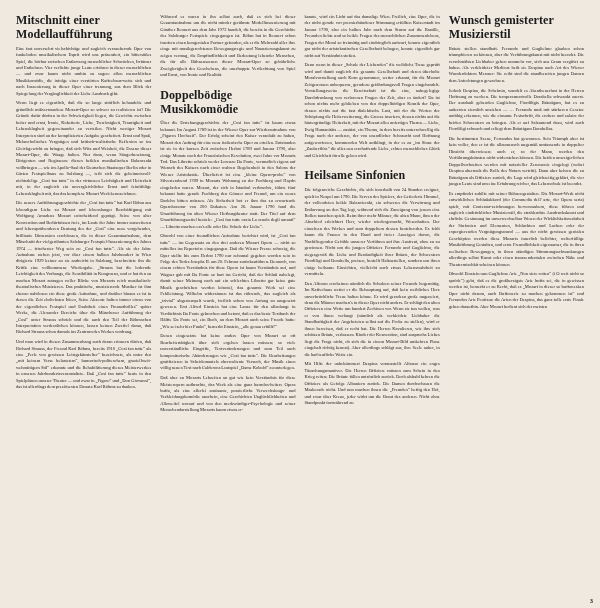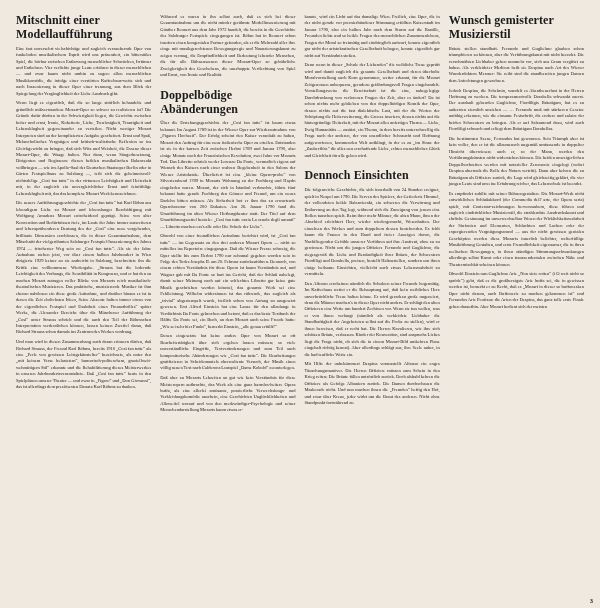--- a/index.html
+++ b/index.html
@@ -73,31 +73,31 @@
     <div class="col">
       <h2 class="section-title">Mitschnitt einer Modellaufführung</h2>
       <p class="body">Eine fast unversehrt vielschichtige und zugleich verzaubernde Oper von funkelnden musikalischem Esprit wird uns präsentiert, ein bittersüßes Spiel, die hörbar zwischen Entlarvung menschlicher Schwächen, Irrtümer und Entbehren. Vier verliebte junge Leute erfahren in dieser menschlichen — und zwar kaum nicht umhin zu sagen: allzu menschlichen Musikkomödie, die infolge einer verstörten Kaffeehaus-wette sich und nach Inszenierung in dieser Oper einer trennung, aus dem Blick der Spiegelung der Vergänglichkeit der Liebe Ausdruck gibt.</p>
       <p class="body">Wenn liegt es eigentlich, daß die so lange sträflich behandelte und gründlich mißverstandene Mozart-Oper so schwer zu realisieren ist? Die Gründe dafür dürften in der Schwierigkeit liegen, die Gewichte zwischen heiter und ernst, Ironie, Koketterie, Liebe, Treulosigkeit, Traurigkeit und Lebensklugheit gegeneinander zu verteilen. Nicht weniger Mozart Interpreten sind an der komplizierten Aufgabe gescheitert. Ernst und Spaß, Melancholisches Vergnügen und kritisch-realistische Reflexion so ins Gleichgewicht zu bringen, daß sich Witz und Weisheit, die Essenz dieser Mozart-Oper, die Waage halten. Nur dann, wenn Sängerbesetzung, Dirigenten und Regisseure diesen heiklen musikalischen Balanceakt vollbringen — wie im Apollo-Saal der Deutschen Staatsoper Berlin oder in Gärten Festspielhaus zu Salzburg —, teilt sich die geheimnisvoll-nichtsdelige „Così fan tutte“ in der virtuosen Leichtigkeit und Heiterkeit mit, in der zugleich ein unvergleichlicher Ernst und feinfühlige Lebensklugheit mit, das das komplexe Mozart Werk kennzeichnen.</p>
       <p class="body">Die neuere Aufführungsgeschichte der „Così fan tutte“ hat Karl Böhm aus lebendigem Liebe zu Mozart und lebenslanger Beschäftigung mit Wolfgang Amadeus Mozart entscheidend geprägt. Seine von alter Konvention und Bedürfnissen freie, im Laufe der Jahre immer ausweiteren und lebensprühenderen Deutung des der „Così“ eine neue vorgehendes, brilliante Dimension erschlossen, die in dieser Gesamtaufnahme, dem Mitschnitt der vielgerühmten Salzburger Festspiel-Inszenierung des Jahres 1974 — frischester Weg sein zu „Così fan tutte“. Als sie der Jahre Aufnahme stehen jetzt, vor über einem halben Jahrhundert in Wien dirigierte 1929 keiner an sie andreicht in Salzburg, beschreitete ihn die Kritik eine vollkommene Wiedergabe. „Strauss hat die lodernde Leichtigkeit des Vorhangs, die Sensibilität in Kongruenz, und er hat den zu machen Mozart zutragen voller Blicke von Mozarts reich musikalisch-theatralisches Musizieren. Das praktische, musizierende Musiker ist ihm ebenso nahtlosen ein diese große Aufnahme, und darüber hinaus es ist in denen die Zeit ehrlichsten Ideen, Seine Akzente halten immer etwas von der eigentlichen Festspiel und Exaktheit eines Finanzthrilles“ später Werke, die Alexander Bereiche über die Münchener Aufführung der „Così“ unter Strauss schrieb und die auch den Teil der Böhmschen Interpretation verdeutlichen können, lassen keinen Zweifel daran, daß Richard Strauss schon damals ins Zentrum des Werkes vordrang.</p>
       <p class="body">Und man wird in diesen Zusammenhang auch daran erinnern dürfen, daß Richard Strauss, der Freund Karl Böhms, bereits 1910 „Così fan tutte“ als eine „Perle von gewissen Leistgekünstelter“ bezeichnete, als unter den „mit keinem Verse belastetem“, humorisch-politeschem, graziellweit-wehmütigem Stil“ erkannte und die Rehabilitierung dieses Meisterwerkes in unseren Jahrhundertsveranstaltete. Daß „Così fan tutte“ heute in den Spielplänen unserer Theater — und zwar in „Figaro“ und „Don Giovanni“, das ist allerdings dem preziösesten Einsatz Karl Böhms zu danken.</p>
     </div>
 
     <div class="col">
       <p class="body">Während es waren in ihn selbst auch, daß es sich bei dieser Gesamtaufnahme um die nicht minder gerühmte Modellinszenierung mit Günther Rennert aus dem Jahr 1972 handelt, die bereits in die Geschichte des Salzburger Festspiele eingegangen ist. Böhm hat in Rennert schon insofern einen kongenialen Partner gefunden, als er die Mehrzahl aller ihre einge mit musikgerechtenen Bewegungsregie und Nuanzierungskunst zu zeigen vermag, die Empfindlichkeit und Bedeutung lebender Menschen, die für alle Bühnenszenen dieser Mozart-Oper so gebührliche Zweiglerigkeit des Geschehens, die unerhoppte Verflechtung von Spiel und Ernst, von Ironie und Realität.</p>
-      <h2 class="section-title spaced">Doppelbödige Abänderungen</h2>
+      <h2 class="section-title spaced">Doppelbödige Musikkomödie</h2>
       <p class="body">Über die Erstehungsgeschichte der „Così fan tutte“ ist kaum etwas bekannt. Im August 1789 ist in der Wiener Oper zur Wiederaufnahme von „Figaros Hochzeit“. Der Erfolg scheint den Kaiser veranlaßt zu haben, Mozart den Auftrag für eine neue italienische Oper zu erteilen. Entstanden ist sie in der kurzen Zeit zwischen Herbst 1789 und Januar 1790, also einige Monate nach der Französischen Revolution, zwei Jahre vor Mozarts Tod. Das Libretto schrieb weder Lorenzo Da Ponte, vermutlich eigens auf Wunsch des Kaisers nach einer wahren Begebenheit in den Salons der Wiener Aristokratie. Überliefert ist eine „kleine Opern-probe“ von Silvesterabend 1789 in Mozarts Wohnung zu der Puchberg und Haydn eingeladen waren. Mozart, der sich in Istanbul verbrachte, führte fünf bekannt hatte gerade Puchberg den Gönner und Freund, um ein neues Darlehn bitten müssen. Als Sicherheit bot er ihm das zu erwartende Opernhonorar von 200 Dukaten. Am 26. Januar 1790 fand die Uraufführung im alten Wiener Hofburgtheater statt. Der Titel auf dem Uraufführungszettel beutele: „Così fan tutte ossia La scuola degli amanti“ — Libretto machen ess's alle oder Die Schule der Liebe“.</p>
       <p class="body">Obwohl von einer freundlichen Aufnahme berichtet wird, ist „Così fan tutte“ — im Gegensatz zu den drei anderen Mozart Opern — nicht so mittellos ins Repertoire eingegangen. Daß die Wiener Presse schweig, die Oper stellte bis zum Herbst 1790 nur zehnmal gegeben worden sein in Folge des Todes Josephs II. am 20. Februar zurückzuführen. Dennoch, von einem echten Verständnis für diese Opern ist kaum Verständnis auf, und Wagner gab mit Da Ponte so hart ins Gericht, daß der Schluß nahelegt, damit seiner Meinung nach auf ein schlechtes Libretto gar keine gute Musik geschrieben werden könnte), das gesamte Werk sei eine Fehlleistung. Wilhelm widersinnen ist das rührende, das zugleich als „trivial“ abgestempelt wurde, freilich schon von Anfang an ausgesetzt gewesen. Erst Alfred Einstein hat eine Lanze für den allzulange in Verdächtnis Da Ponte gebrochen und betont, daß es das beste Textbuch der Hälfte Da Ponte sei, ein Buch, an dem Mozart auch seine Freude hatte: „Wie sei sehr hier Punkt“, bemerkt Einstein, „alle genau erfüllt?“</p>
       <p class="body">Denen eingesetzte hat keine andere Oper von Mozart so oft Bearbeitertätigkeit über sich ergehen lassen müssen; so viele unverständliche Eingriffe, Textveränderungen und zum Teil auch kompositorische Abänderungen wie „Così fan tutte“. Die Bearbeitungen gratifizieren in Scheidemantels oberwaltente Versuch, der Musik einen völlig neuen Text nach Calderons Lustspiel „Dame Kobold“ zu unterlegen.</p>
       <p class="body">Daß aber zu Mozarts Lebzeiten an gut wie kein Verständnis für diese Meisteropern aufbrachte, das Werk als eine ganz harmlos-heitere Opera buffa, als eine allerlei amüsante, possierliche Verwechslungs- und Verkleidungskomödie anschein, eine Geschichten Unglücklichkeiten und Allzweifel worauf und von den merkwürdiger-Psychologie und seiner Menschendarstellung Mozarts kaum etwas er-</p>
     </div>
 
     <div class="col">
       <p class="body">kannte, wird ein Licht auf das damalige Wien. Freilich, eine Oper, die in der nicht gerade vor premierbündener Stimmung erfüllten Kaiserstadt im Januar 1790, also ein halbes Jahr nach dem Sturm auf die Bastille, Freunden liebte und so heikle Fragen des menschlichen Zusammenlebens, Fragen der Moral so freimütig und eindringlich aufwarf, konnte eigentlich gar nicht der aristokratischen Gesellschaft behagen, konnte eigentlich gar nicht auf Verständnis stoßen.</p>
       <p class="body">Denn wenn in dieser „Schule der Liebenden“ die weibliche Treue geprüft wird und damit zugleich die gesamte Gesellschaft und deren überholte Moralvorstellung auch Korn genommen, weiter erkannt, für die Mozart Zeitgenossen unbequeme, geradezu gefährdungsvoll Fragen eingehandelt. Vorstellungsweise die Bereitschaft ist die eine, nahegelegige Durchdruckung von verlorenen Fragen der Zeit, aber es ändert? Da ist schon nichts mehr geblieben von den doppelbödigen Komik der Oper, dessen nichts auf die fast dialektische Lust, mit der die Werten der Schöpfung die Heiterweiterung, die Grenze insofern, dessen nichts auf die hintergründige Heiterkeit, mit der Mozart alles unfertiges Thema — Liebe, Ewig Humanitäts — zusätzt, ein Thema, in dem bereits unterschwellig die Frage nach der anderen, der von unendlicher Sehnsucht und Hoffnung aufgeworfenen, kommenden Welt aufklingt, in der es zu „im Sinne der „Zauberflöte“ die alles neu erschaffende Liebe, echtes menschliches Glück und Gleichheit für alle geben wird.</p>
-      <h2 class="section-title spaced">Dennoch Einsichten</h2>
+      <h2 class="section-title spaced">Heilsame Sinfonien</h2>
       <p class="body">Die folgenreiche Geschichte, die sich innerhalb von 24 Stunden ereignet, spielt in Neapel um 1790. Die Serven des Spielers, der Gefiederte Himmel, der vollendeten heikle Balancierakt, ein schweres die Verwirrung und Entlarvung an den Tag legt, während sich die Zuneigung von jenem eine Rollen tauschen spielt. Beim ihrer mehr Männer, die alten Mann, ihnen der Abschied erleichtert Herr, wieder wiedergemacht, Wesenhaften. Der einzelnen des Werkes und zum doppeltem dessen bestehenden. Es fehlt kaum die Frauen in den Hand und freier Anzeigen davon, die Nachfliegenden Gefühle unsrerer Verführen auf ihre Ausfreut, ohne zu zu gewinnen. Nicht um die jungen Offiziere Ferrando und Guglielmo, die siegesgewiß die Liebe und Beständigkeit ihrer Bräute, der Schwestern Fiordiligi und Dorabella, preisen, bestellt Haltzustellen, sondern um ihren einige heilsame Einsichten, vielleicht auch etwas Lebenswahrheit zu vermitteln.</p>
       <p class="body">Den Alfonso erscheinen nämlich die Schulzen seiner Freunde hogemütig. Im Kaffeehaus wettet er die Behauptung auf, daß kein weibliches Herz unverbrüchliche Treue halten könne. Er wird geradezu große ungeneiert, denn die Männer machen's in dieser Oper nicht anders. Er schlägt den alten Offizieren eine Wette um hundert Zechinen vor. Wenn sie tun wollen, was er von ihnen verlangt (nämlich als verkleidete Liebhaber die Standhaftigkeit der Angebeteten selbst auf die Probe zu stellen), wird er ihnen beweisen, daß er recht hat. Die Herren Kavalieren, wie ihre sich schätzen Bräute, verlassene Kinder der Konvention, sind anspruchs Liebes liegt die Frage nicht, ob sich die in einem Mozart-Bild umkehren Plane eingehalt richtig kennst). Aber allerdings schlägt aus, ihre Seele auher, in die bad teufliche Wette ein.</p>
       <p class="body">Mit Hilfe der unbekümmert Despina vorausstellt Alfonso ein enges Täuschungsmanöver. Die Herren Offiziere müssen zum Schein in den Krieg reiten; Die Bräute fällen untröstlich zurück. Doch alsbald kehren die Offiziere als Gefolge Albaniern zurück. Die Damen durchschauen die Maskerade nicht. Und nun machen ihnen die „Fremden“ heftig den Hof, und zwar über Kreuz, jeder wirbt um die Braut des anderen. Nicht ohne Standpunkt fortwährend zu</p>
     </div>
 
     <div class="col">
       <h2 class="section-title">Wunsch gemisterter Musizierstil</h2>
       <p class="body">Bräute stellen standhaft. Ferrando und Guglielmo glauben schon triumphieren zu können, aber die Verführungskunst mit nicht beendet. Die verschmähten Liebhaber geben nunmehr vor, sich aus Gram vergiftet zu haben. Als verkleideter Medicus heilt sie Despina nach Art des Wiener Wunderdoktors Mesmer: Sie reibt sind die standbereiten jungen Damen dem Anfechtungen gewachsen.</p>
       <p class="body">Jedoch Despina, die Schelmin, wandelt es Abentheuerlust in der Herren Hoffnung zu wecken. Die temperamentvolle Dorabella schwankt zuerst. Der ausdauli gebenden Guglielmo, Fiordiligis Bräutigam, hat es zu außersten ziemlich anziehen — … Ferrando muß mit stärkeren Gesetze unfähig erkennen, wie die einsame Festschrift, die erobere und zalaire der beiden Schwestern zu bringen. Als er auf Salzamond dazu, wird auch Fiordiligi schwach und erliegt dem Bräutigam Dorabellas.</p>
       <p class="body">Die bestimmten Szene, Ferrandos hat gewonnen. Sein Triumph aber ist kein voller, den er ist die allzumensch ungemäß umfassende in doppelter Hinsicht überwiesen; auch er, so der Mann, werden den Verführungskünsten nicht widerstehen können. Die beiden unweigerlichen Doppelhochzeiten werden mit notarieller Zeremonie eingelegt (wobei Despina abermals die Rolle des Notars vertritt). Dann aber kehren die zu Bräutigam als Offiziere zurück, die Lage wird gleichzeitig geklärt, die vier jungen Leute sind um eine Erfahrung reicher, das Lebenschule ist beendet.</p>

